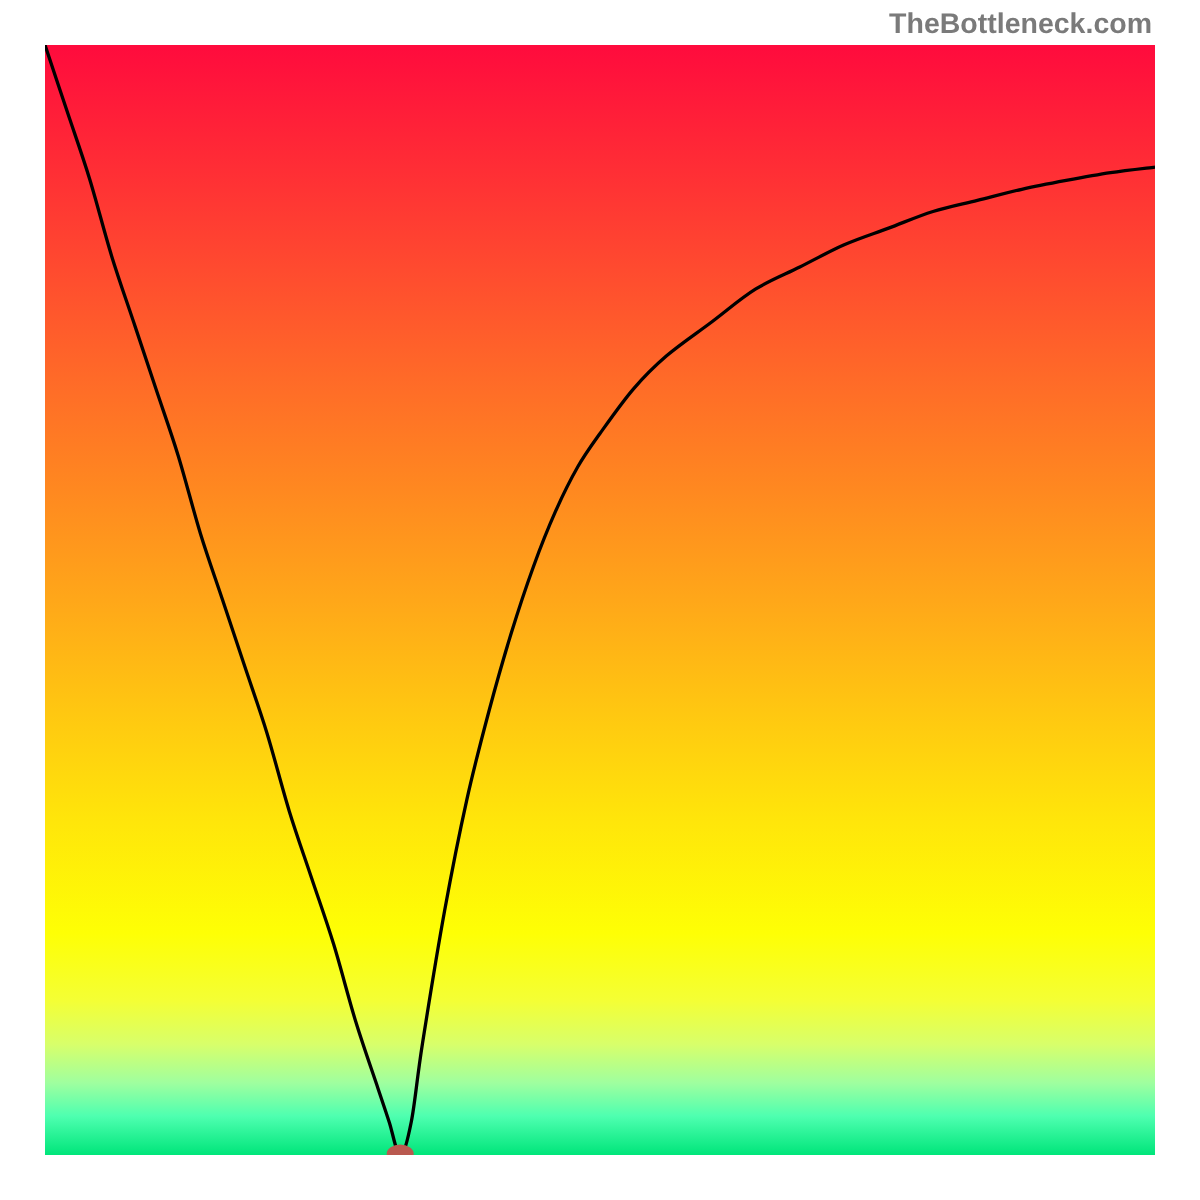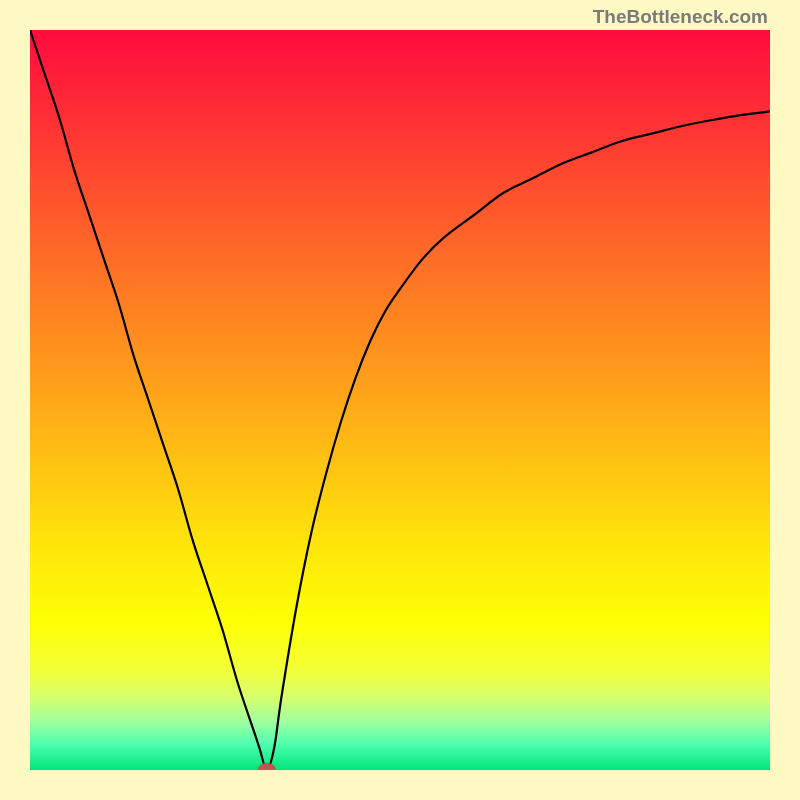--- a/index.html
+++ b/index.html
@@ -10,21 +10,21 @@
     position: relative;
     font-family: Arial, sans-serif;
     overflow: hidden;
   }
   .frame {
     position: absolute;
     top: 0;
     left: 0;
     width: 800px;
     height: 800px;
-    background: #fef9c3;
+    background: #ffffff;
   }
   .plot-area {
     position: absolute;
     top: 30px;
     left: 30px;
     width: 740px;
     height: 740px;
     overflow: hidden;
   }
   .gradient-bg {

